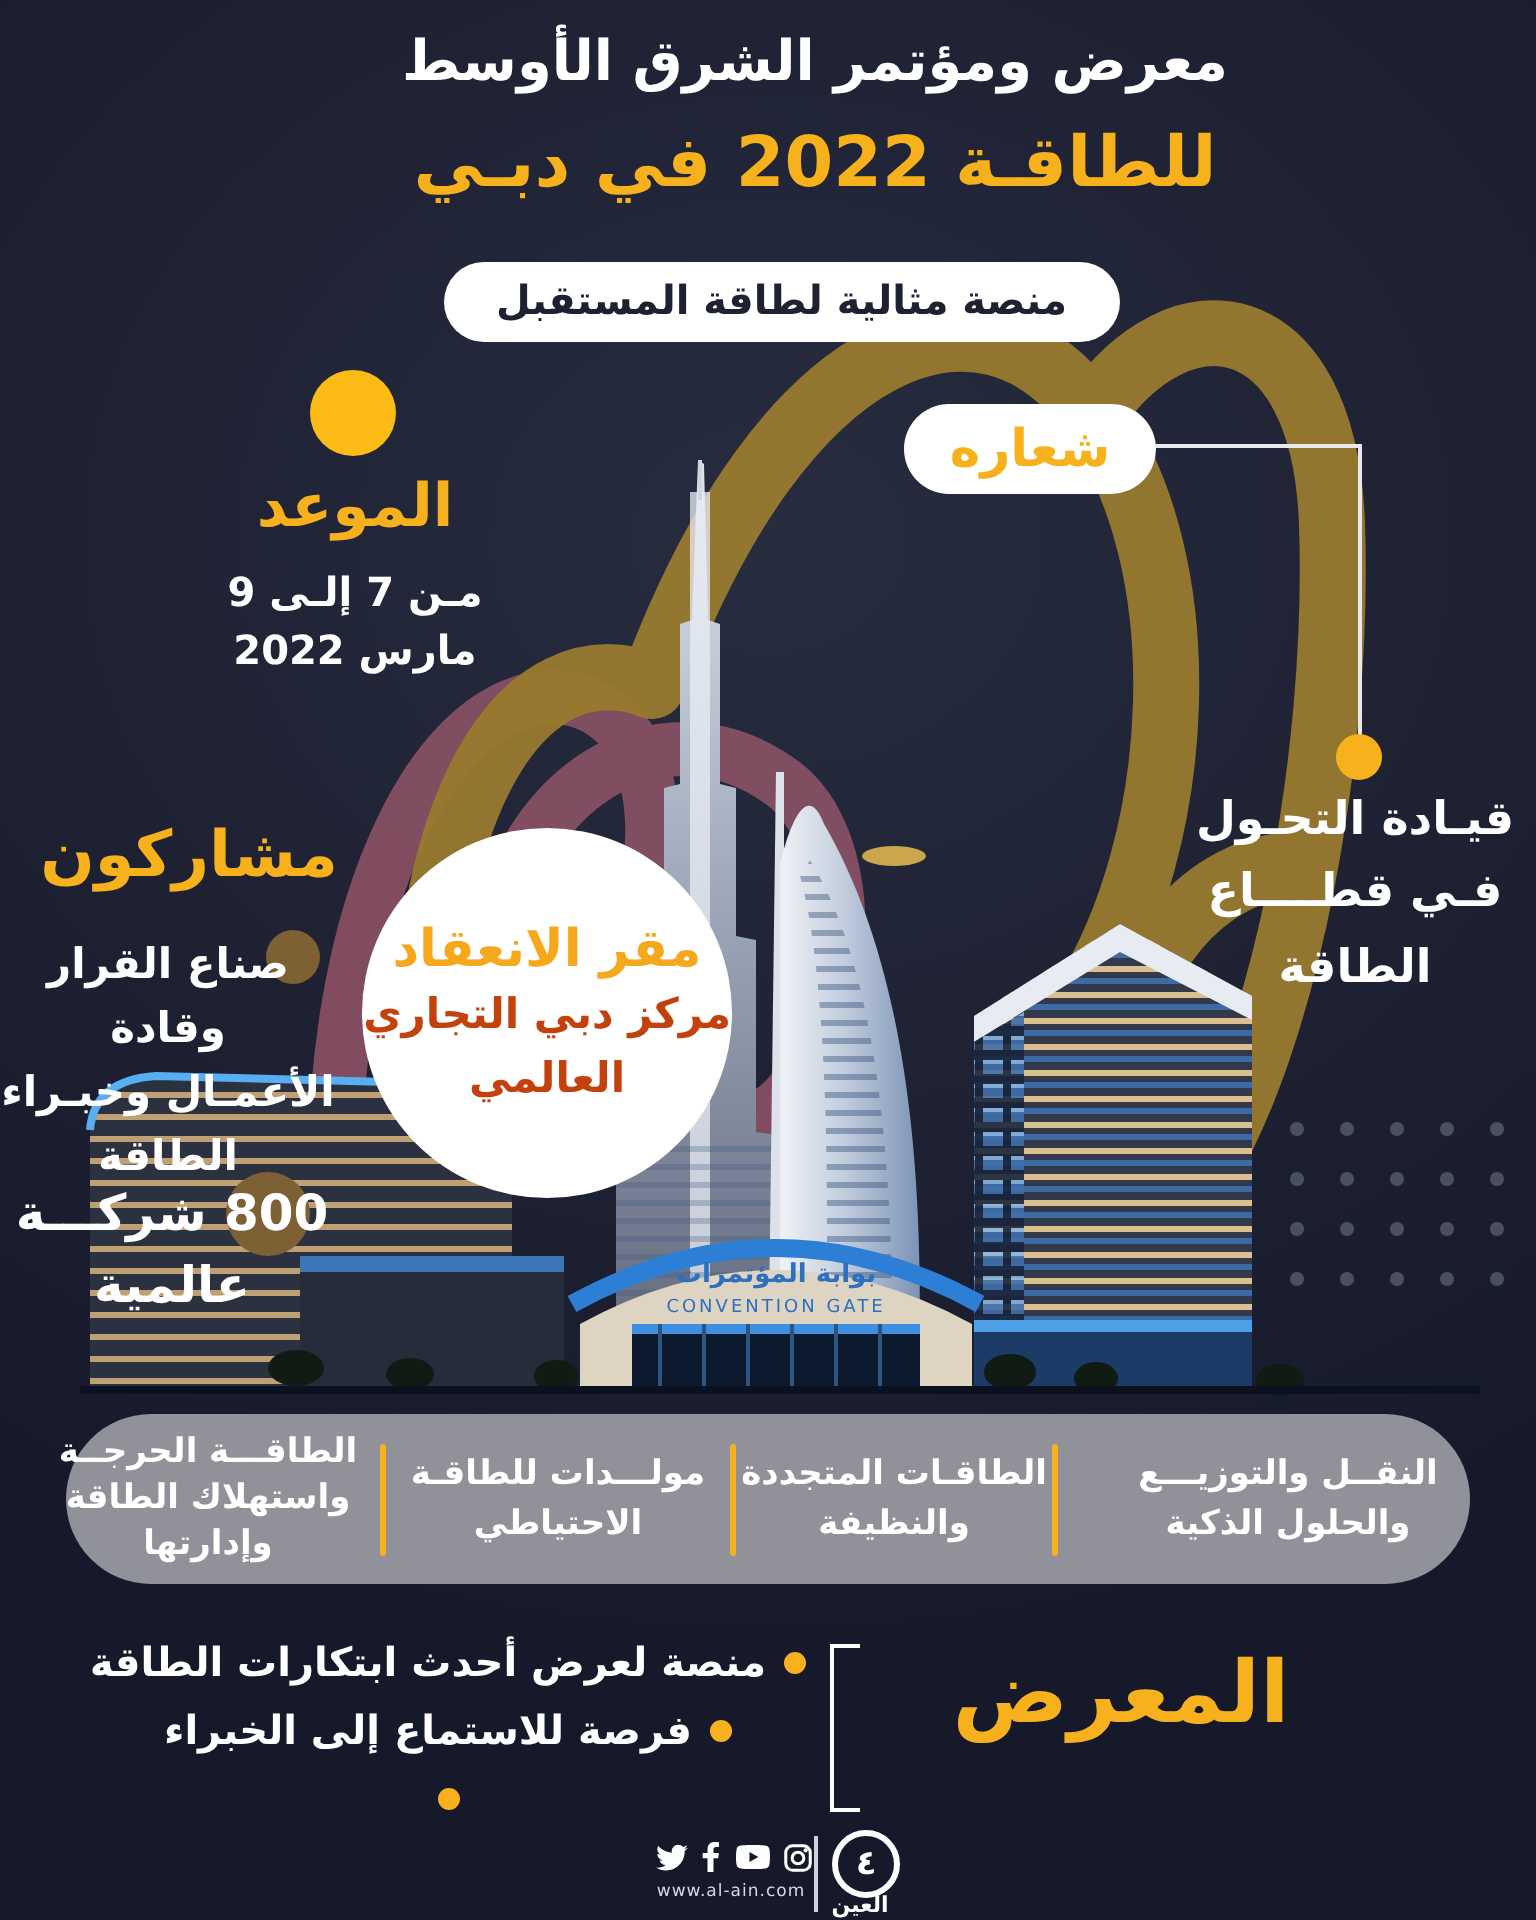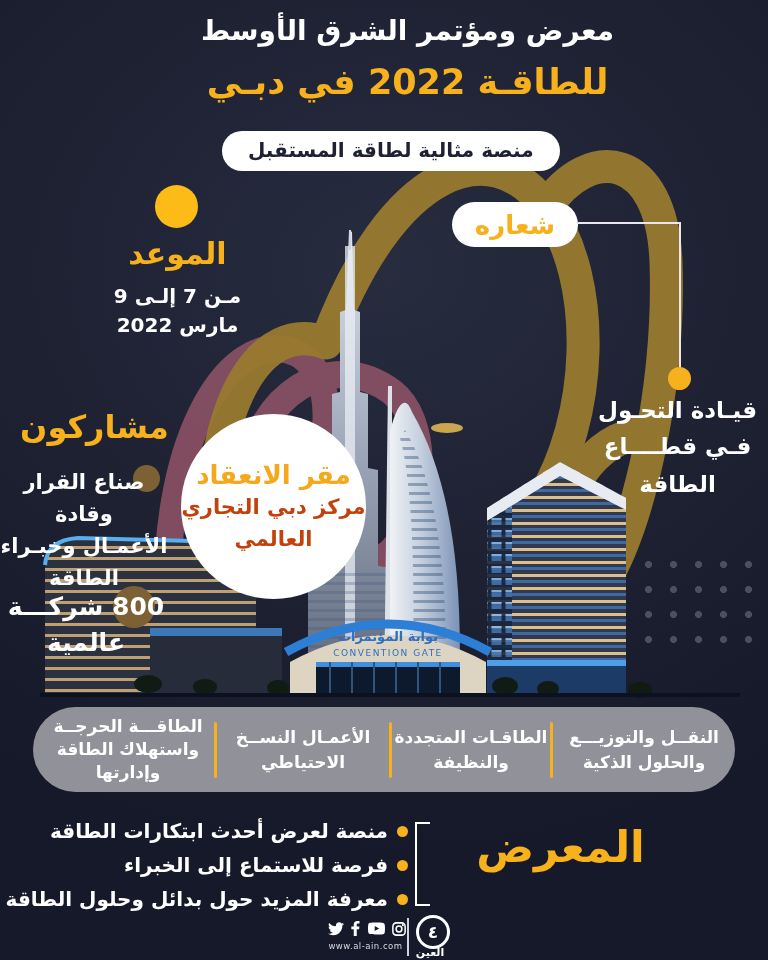--- a/index.html
+++ b/index.html
@@ -50,28 +50,28 @@
   
   .dotgrid{left:636px;top:552px;width:132px;height:100px;z-index:3;opacity:.55;
     background-image:radial-gradient(circle,#737888 3.2px,transparent 3.8px);background-size:25px 25px;}
 
   
   .catbar{left:33px;top:707px;width:702px;height:85px;border-radius:44px;background:#919299;z-index:7;
     display:flex;flex-direction:row;align-items:center;}
   .catcell{flex:1;display:flex;flex-direction:column;align-items:center;justify-content:center;
     color:#fff;font-weight:bold;font-size:17px;line-height:25px;text-align:center;}
   .catdiv{width:3px;height:56px;background:#f6b11c;border-radius:2px;flex:none;}
-  .c1{flex:0 0 182px;} .c2{flex:0 0 158px;} .c3{flex:0 0 172px;} .c4{flex:0 0 172px;line-height:23px;}
+  .c1{flex:0 0 182px;margin-left:24px;} .c2{flex:0 0 158px;} .c3{flex:0 0 172px;} .c4{flex:0 0 172px;line-height:23px;}
 
   
   .ex-head{left:468px;top:822px;width:185px;font-size:43px;z-index:10;}
   .ex-bracket{left:415px;top:822px;width:13px;height:80px;z-index:9;
     border-top:2px solid #fff;border-bottom:2px solid #fff;border-left:2px solid #fff;}
   .ex-rows{left:40px;top:814px;width:368px;z-index:10;}
-  .ex-row{display:flex;flex-direction:row;align-items:center;justify-content:flex-start;gap:9px;height:34px;}
+  .ex-row{display:flex;flex-direction:row;align-items:center;justify-content:center;gap:9px;height:34px;}
   .ex-dot{width:11px;height:11px;border-radius:50%;background:#f6b11c;flex:none;}
   .ex-row span.t{color:#fff;font-weight:bold;font-size:20px;white-space:nowrap;}
 
   
   .social{left:328px;top:921px;width:78px;display:flex;flex-direction:row-reverse;justify-content:space-between;align-items:center;z-index:10;}
   .website{left:318px;top:941px;width:95px;color:#d8dae2;font-size:8.5px;letter-spacing:.5px;text-align:center;z-index:10;}
   .f-div{left:407px;top:918px;width:2px;height:38px;background:#cfd2dc;z-index:10;}
   .logo-circle{left:416px;top:915px;width:28px;height:28px;border:3px solid #fff;border-radius:50%;z-index:10;
     display:flex;align-items:center;justify-content:center;color:#fff;font-size:17px;font-weight:bold;}
   .logo-name{left:410px;top:946px;width:40px;color:#fff;font-size:11px;font-weight:bold;z-index:10;}
@@ -222,21 +222,21 @@
       <div>النقــل والتوزيـــع</div>
       <div>والحلول الذكية</div>
     </div>
     <div class="catdiv"></div>
     <div class="catcell c2">
       <div>الطاقـات المتجددة</div>
       <div>والنظيفة</div>
     </div>
     <div class="catdiv"></div>
     <div class="catcell c3">
-      <div>الأعمـال النســخ</div>
+      <div>مولـــدات للطاقـة</div>
       <div>الاحتياطي</div>
     </div>
     <div class="catdiv"></div>
     <div class="catcell c4">
       <div>الطاقـــة الحرجــة</div>
       <div>واستهلاك الطاقة</div>
       <div>وإدارتها</div>
     </div>
   </div>
 
@@ -246,21 +246,20 @@
     <div class="ex-row">
       <span class="ex-dot"></span>
       <span class="t">منصة لعرض أحدث ابتكارات الطاقة</span>
     </div>
     <div class="ex-row">
       <span class="ex-dot"></span>
       <span class="t">فرصة للاستماع إلى الخبراء</span>
     </div>
     <div class="ex-row">
       <span class="ex-dot"></span>
-      <span class="t">معرفة المزيد حول بدائل وحلول الطاقة</span>
     </div>
   </div>
 
   <div class="abs social">
     <svg width="16" height="14" viewBox="0 0 24 20">
       <path fill="#fff" d="M24,2.4c-0.9,0.4-1.8,0.7-2.8,0.8c1-0.6,1.8-1.6,2.2-2.7c-1,0.6-2,1-3.1,1.2C19.4,0.6,18.1,0,16.7,0 c-2.7,0-4.9,2.2-4.9,4.9c0,0.4,0,0.8,0.1,1.1C7.7,5.8,4.1,3.8,1.7,0.9C1.2,1.6,1,2.4,1,3.3c0,1.7,0.9,3.2,2.2,4.1 C2.4,7.4,1.6,7.1,1,6.8v0.1c0,2.4,1.7,4.4,3.9,4.8c-0.4,0.1-0.8,0.2-1.3,0.2c-0.3,0-0.6,0-0.9-0.1c0.6,2,2.4,3.4,4.6,3.4 c-1.7,1.3-3.8,2.1-6.1,2.1c-0.4,0-0.8,0-1.2-0.1C2.2,18.6,4.8,19.4,7.5,19.4c9,0,14-7.5,14-14c0-0.2,0-0.4,0-0.6 C22.5,4.2,23.3,3.4,24,2.4z"></path>
     </svg>
     <svg width="9" height="15" viewBox="0 0 10 18">
       <path fill="#fff" d="M6.5,18V9.8h2.8L9.7,6.6H6.5V4.6c0-0.9,0.3-1.6,1.6-1.6h1.7V0.1C9.5,0.1,8.4,0,7.2,0 C4.6,0,2.9,1.6,2.9,4.4v2.2H0v3.2h2.9V18H6.5z"></path>
     </svg>

